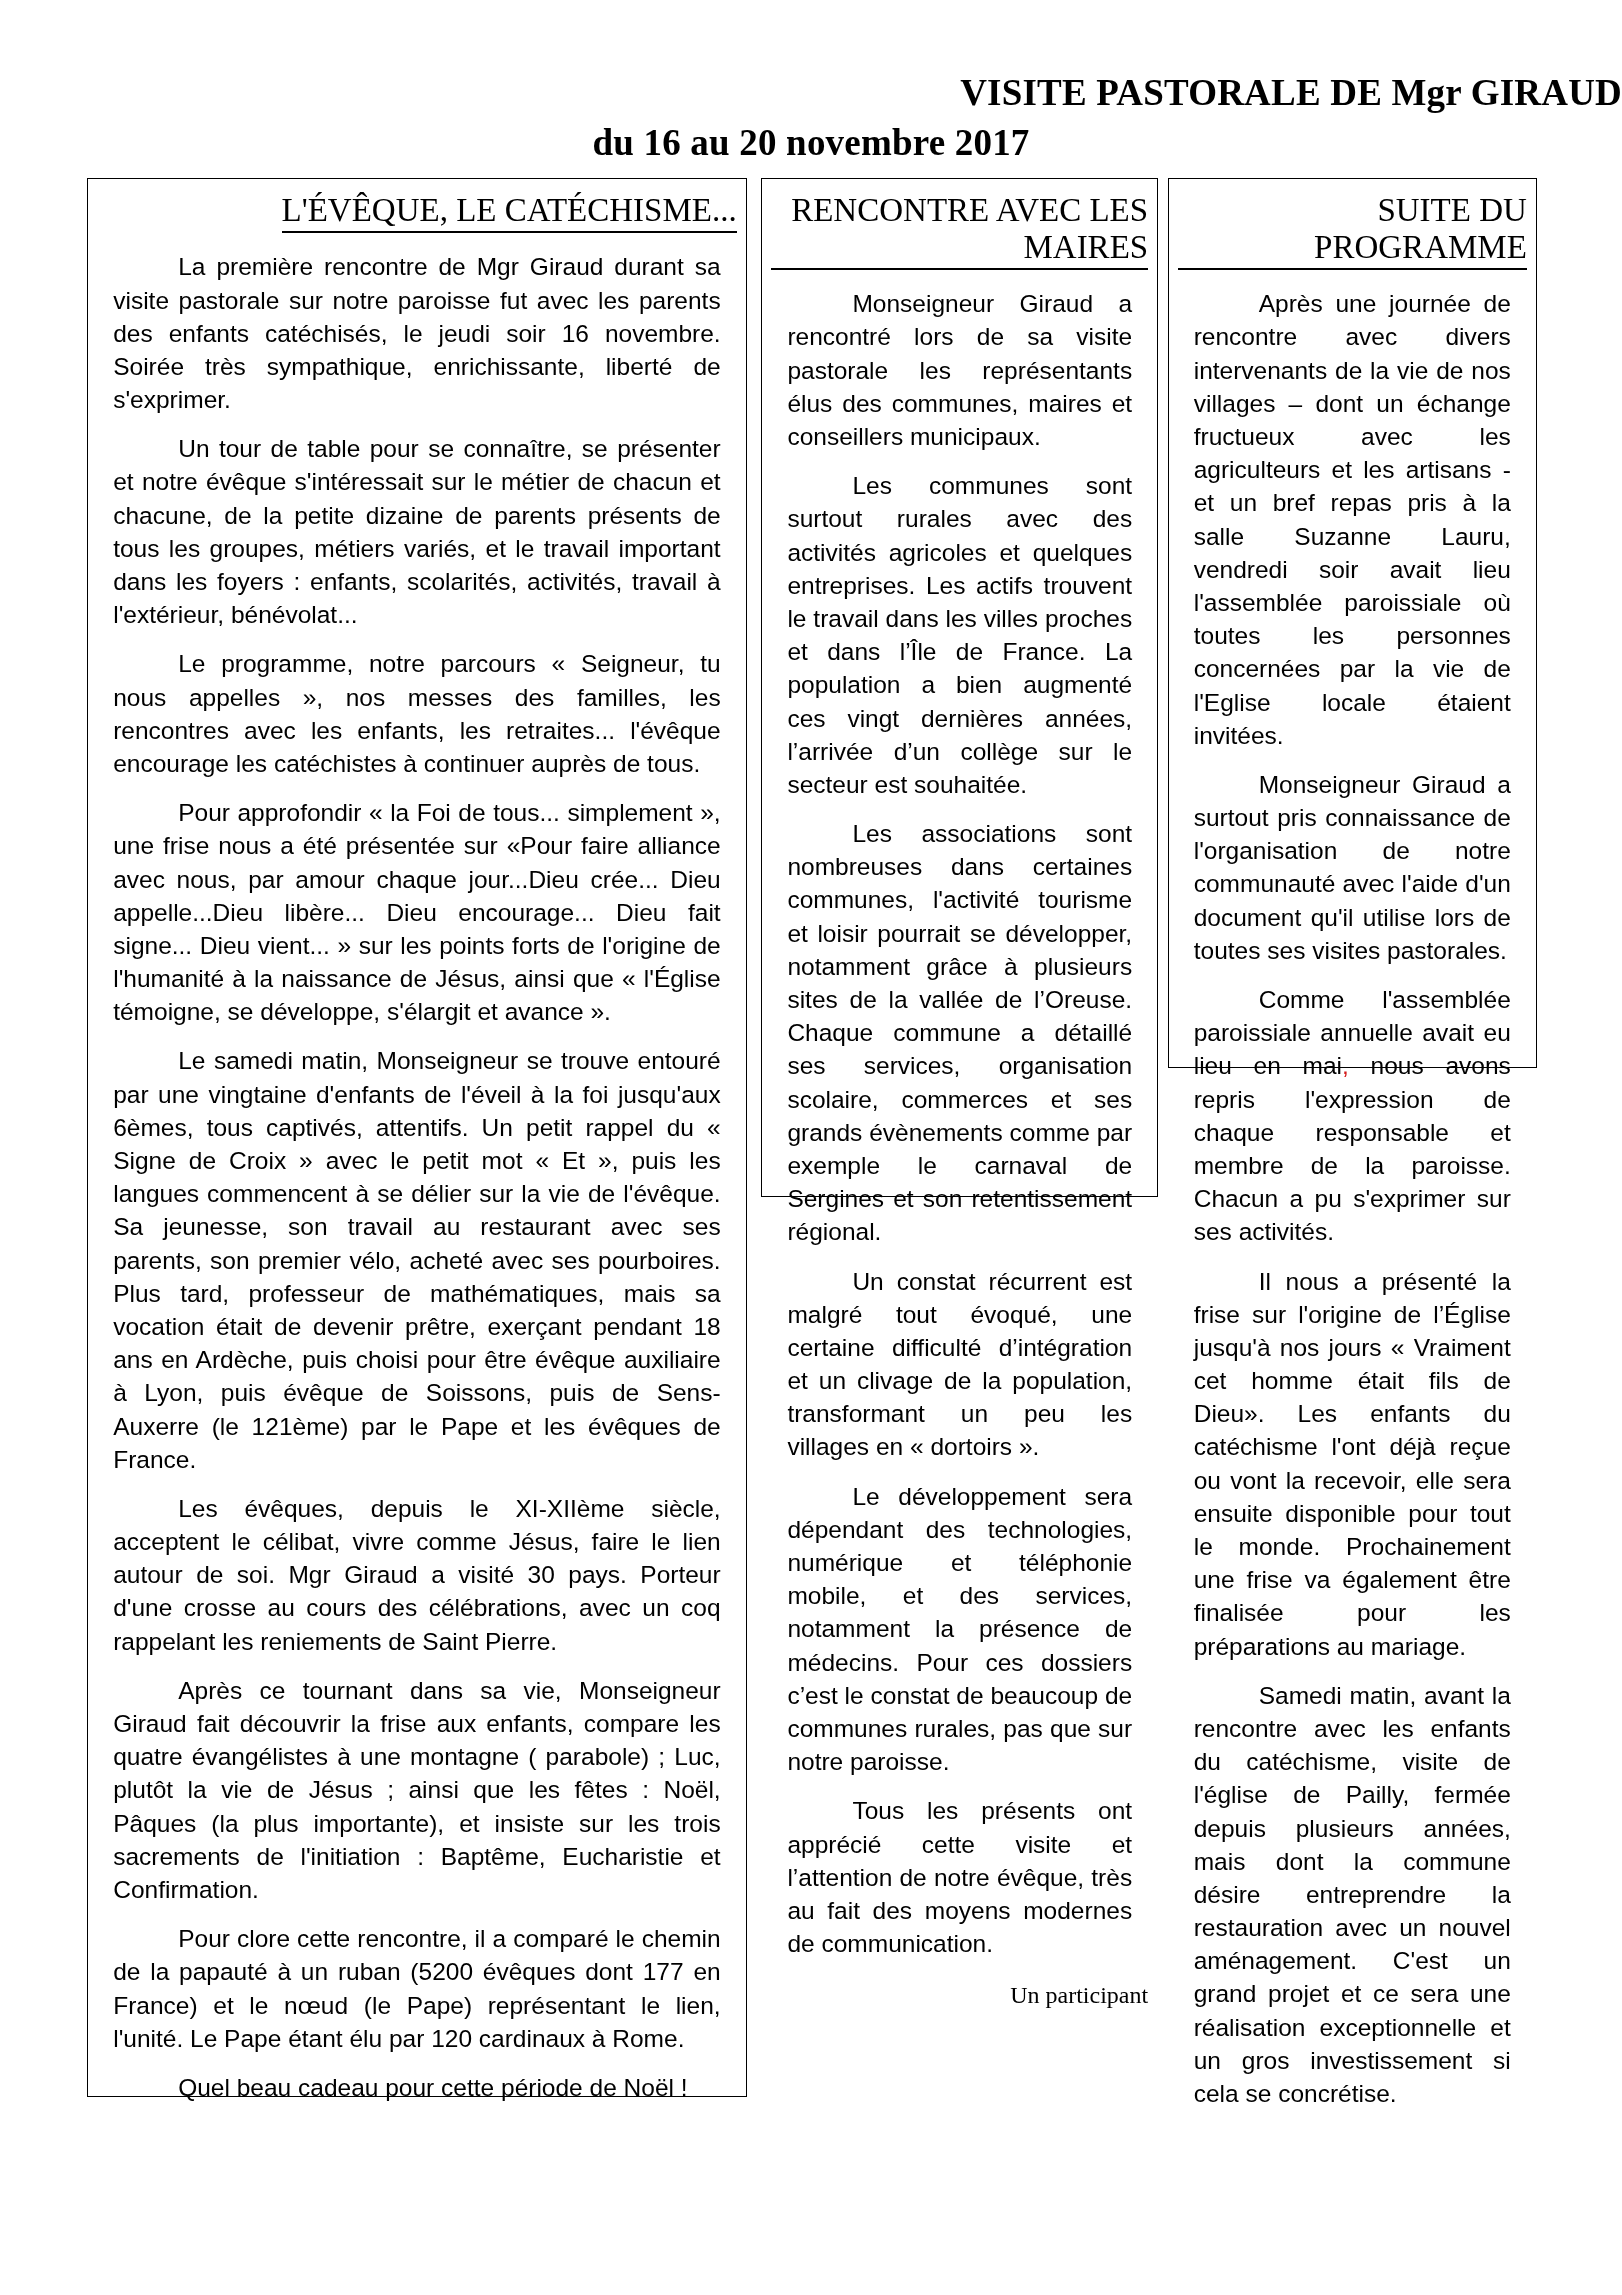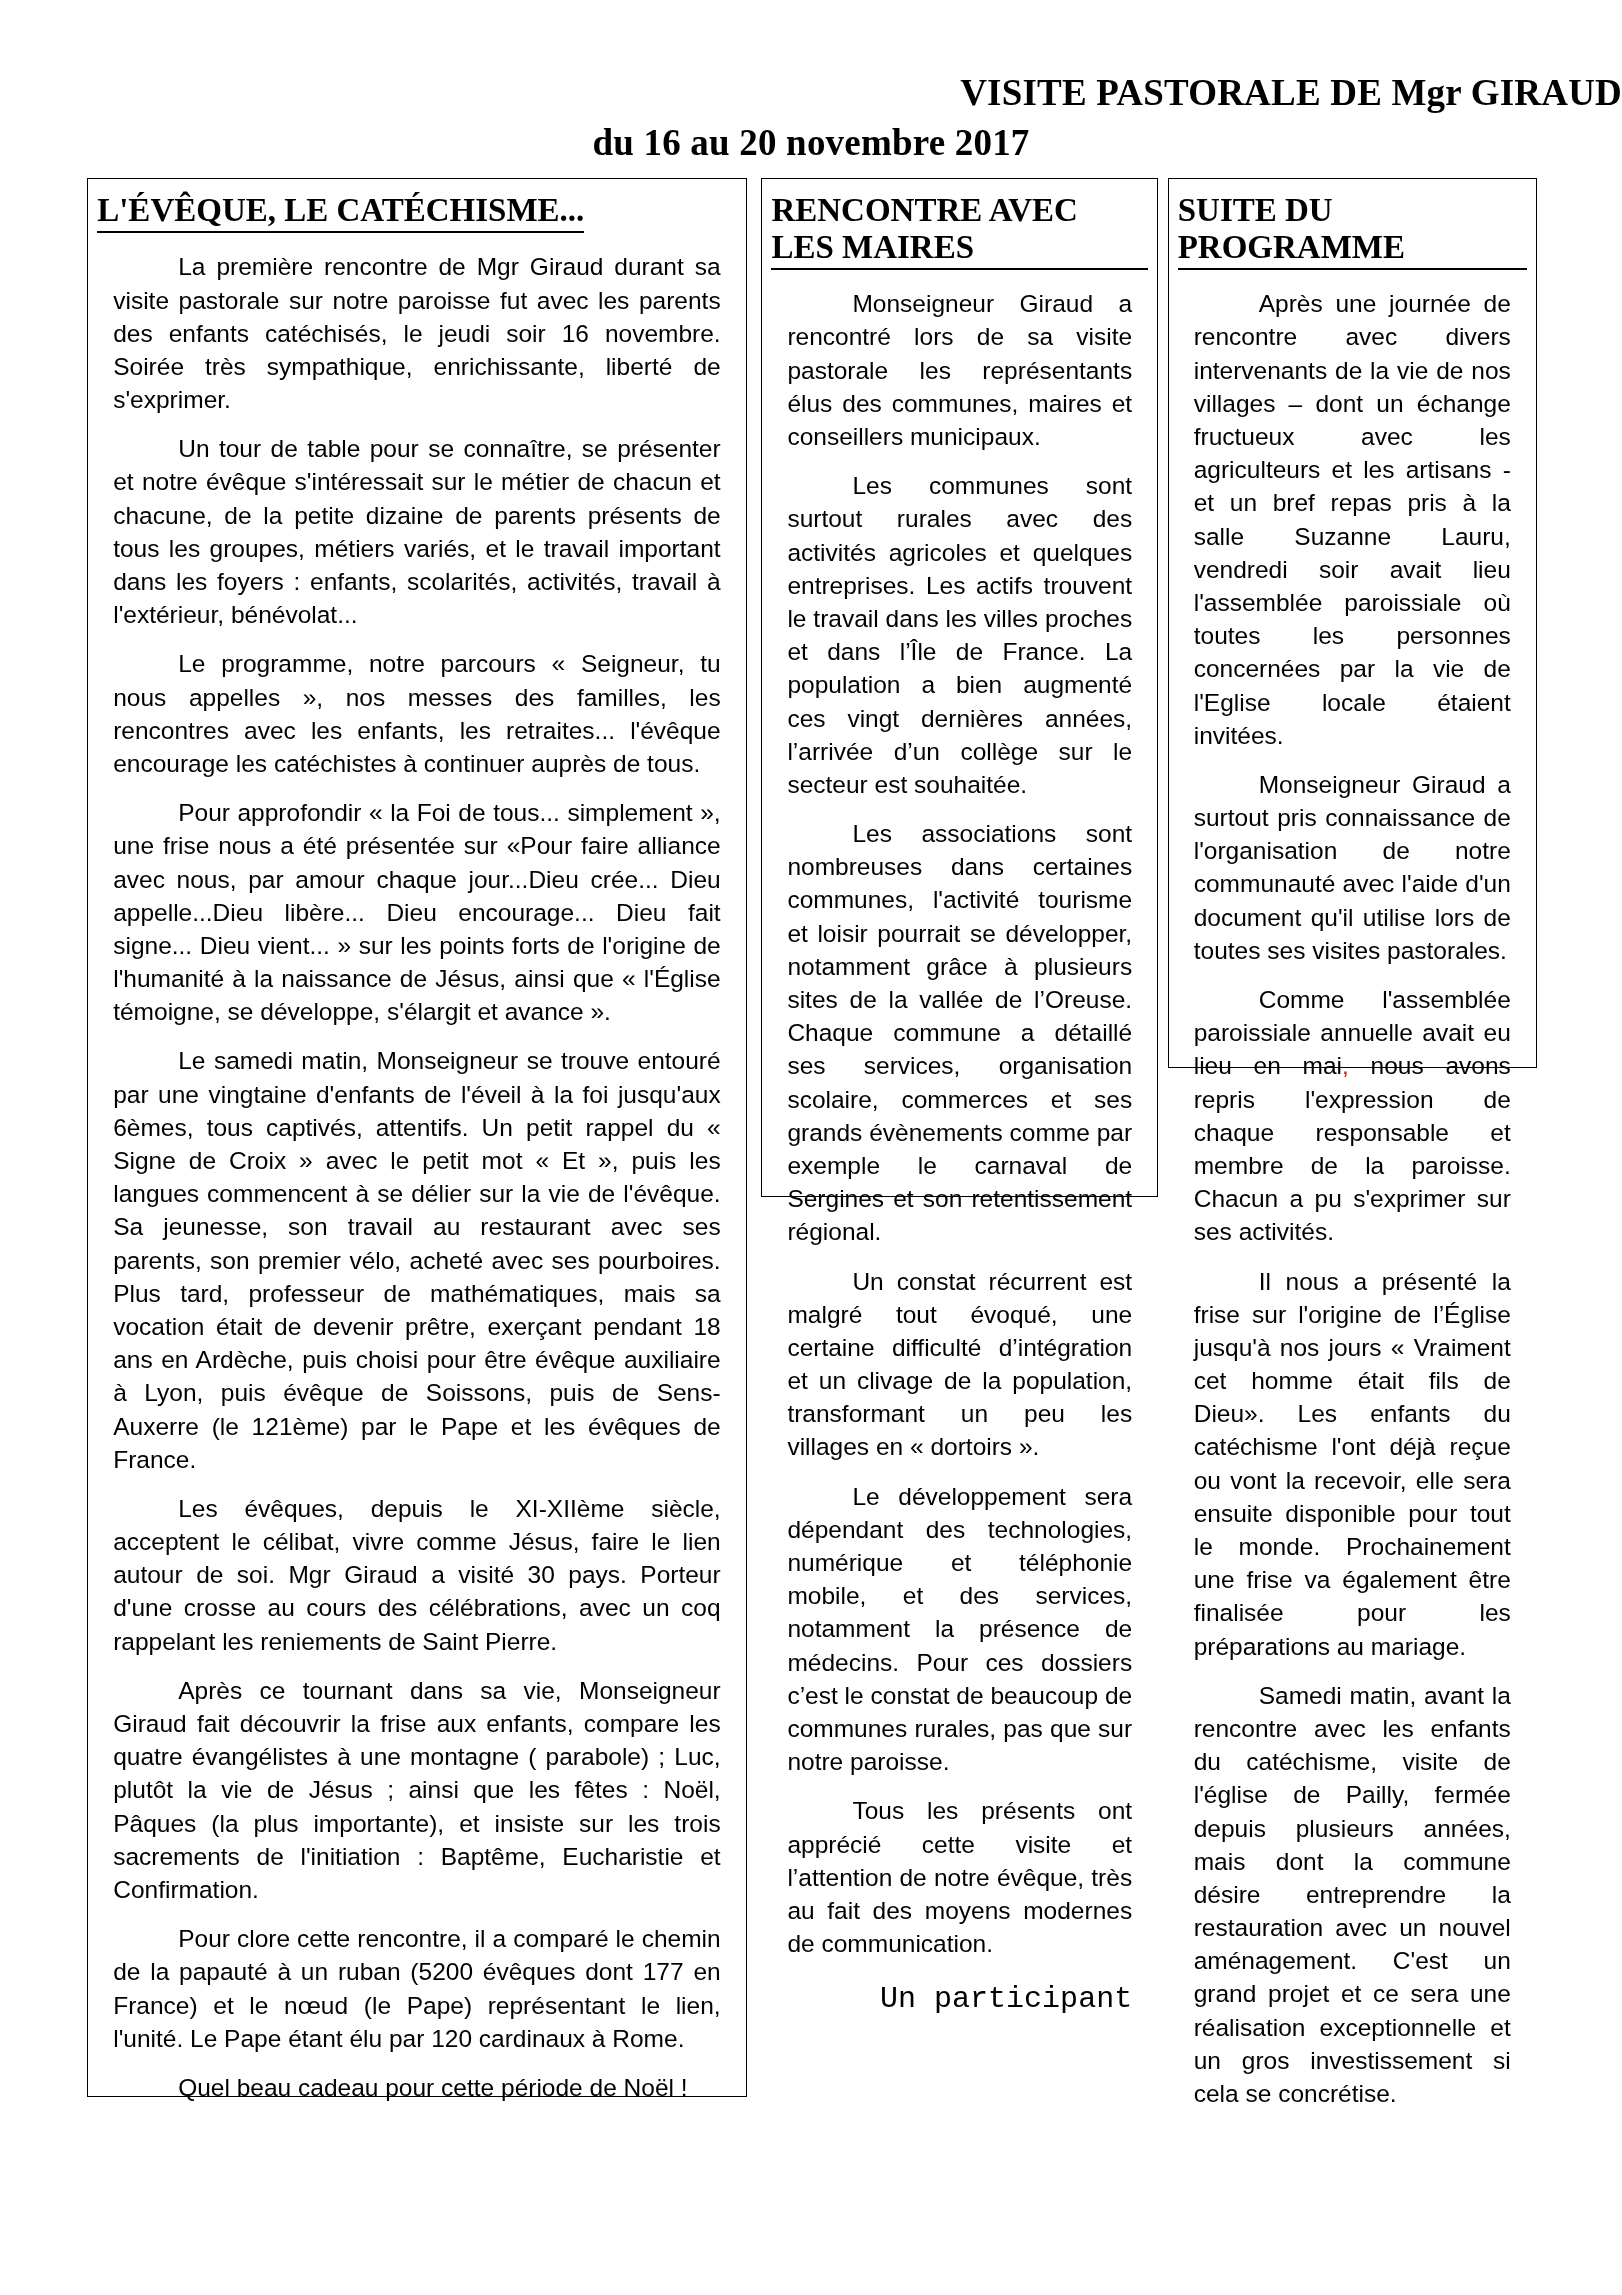--- a/index.html
+++ b/index.html
@@ -55,23 +55,23 @@
     border: 1.3px solid #000000;
     box-sizing: border-box;
     padding: 5.2px 9.2px 9.2px 9.2px;
     background: #ffffff;
   }
   .box-left  { height: 1919px; }
   .box-maires { height: 1019px; }
   .box-suite  { height: 890px; }
 
   .sec-title {
-    text-align: left;
+    text-align: right;
     font-family: "Liberation Serif", serif;
-    font-weight: bold;
+    font-weight: normal;
     font-size: 33px;
     line-height: 1.12;
     padding: 7.9px 0 1.3px 0;
     letter-spacing: 0px;
   }
   .sec-title span {
     border-bottom: 2.6px solid #000;
     padding-bottom: 2px;
     display: inline-block;
   }
@@ -85,25 +85,25 @@
     margin: 0;
     padding: 0;
     hyphens: none;
   }
   .body-text p {
     margin: 16px;
     text-indent: 65px;
   }
 
   .signature {
-    font-family: Liberation Mono, monospace;
-    font-size: 30px;
+    font-family: Liberation Serif, serif;
+    font-size: 24px;
     line-height: 1.355;
     text-align: right;
-    margin: 16px;
+    margin: 0;
     padding-top: 2.6px;
   }
   .sig-fabienne { padding-right: 3.9px; }
 
   .red { color: #d41a1a; }
 </style>
 </head>
 <body>
 
 <div class="page">

